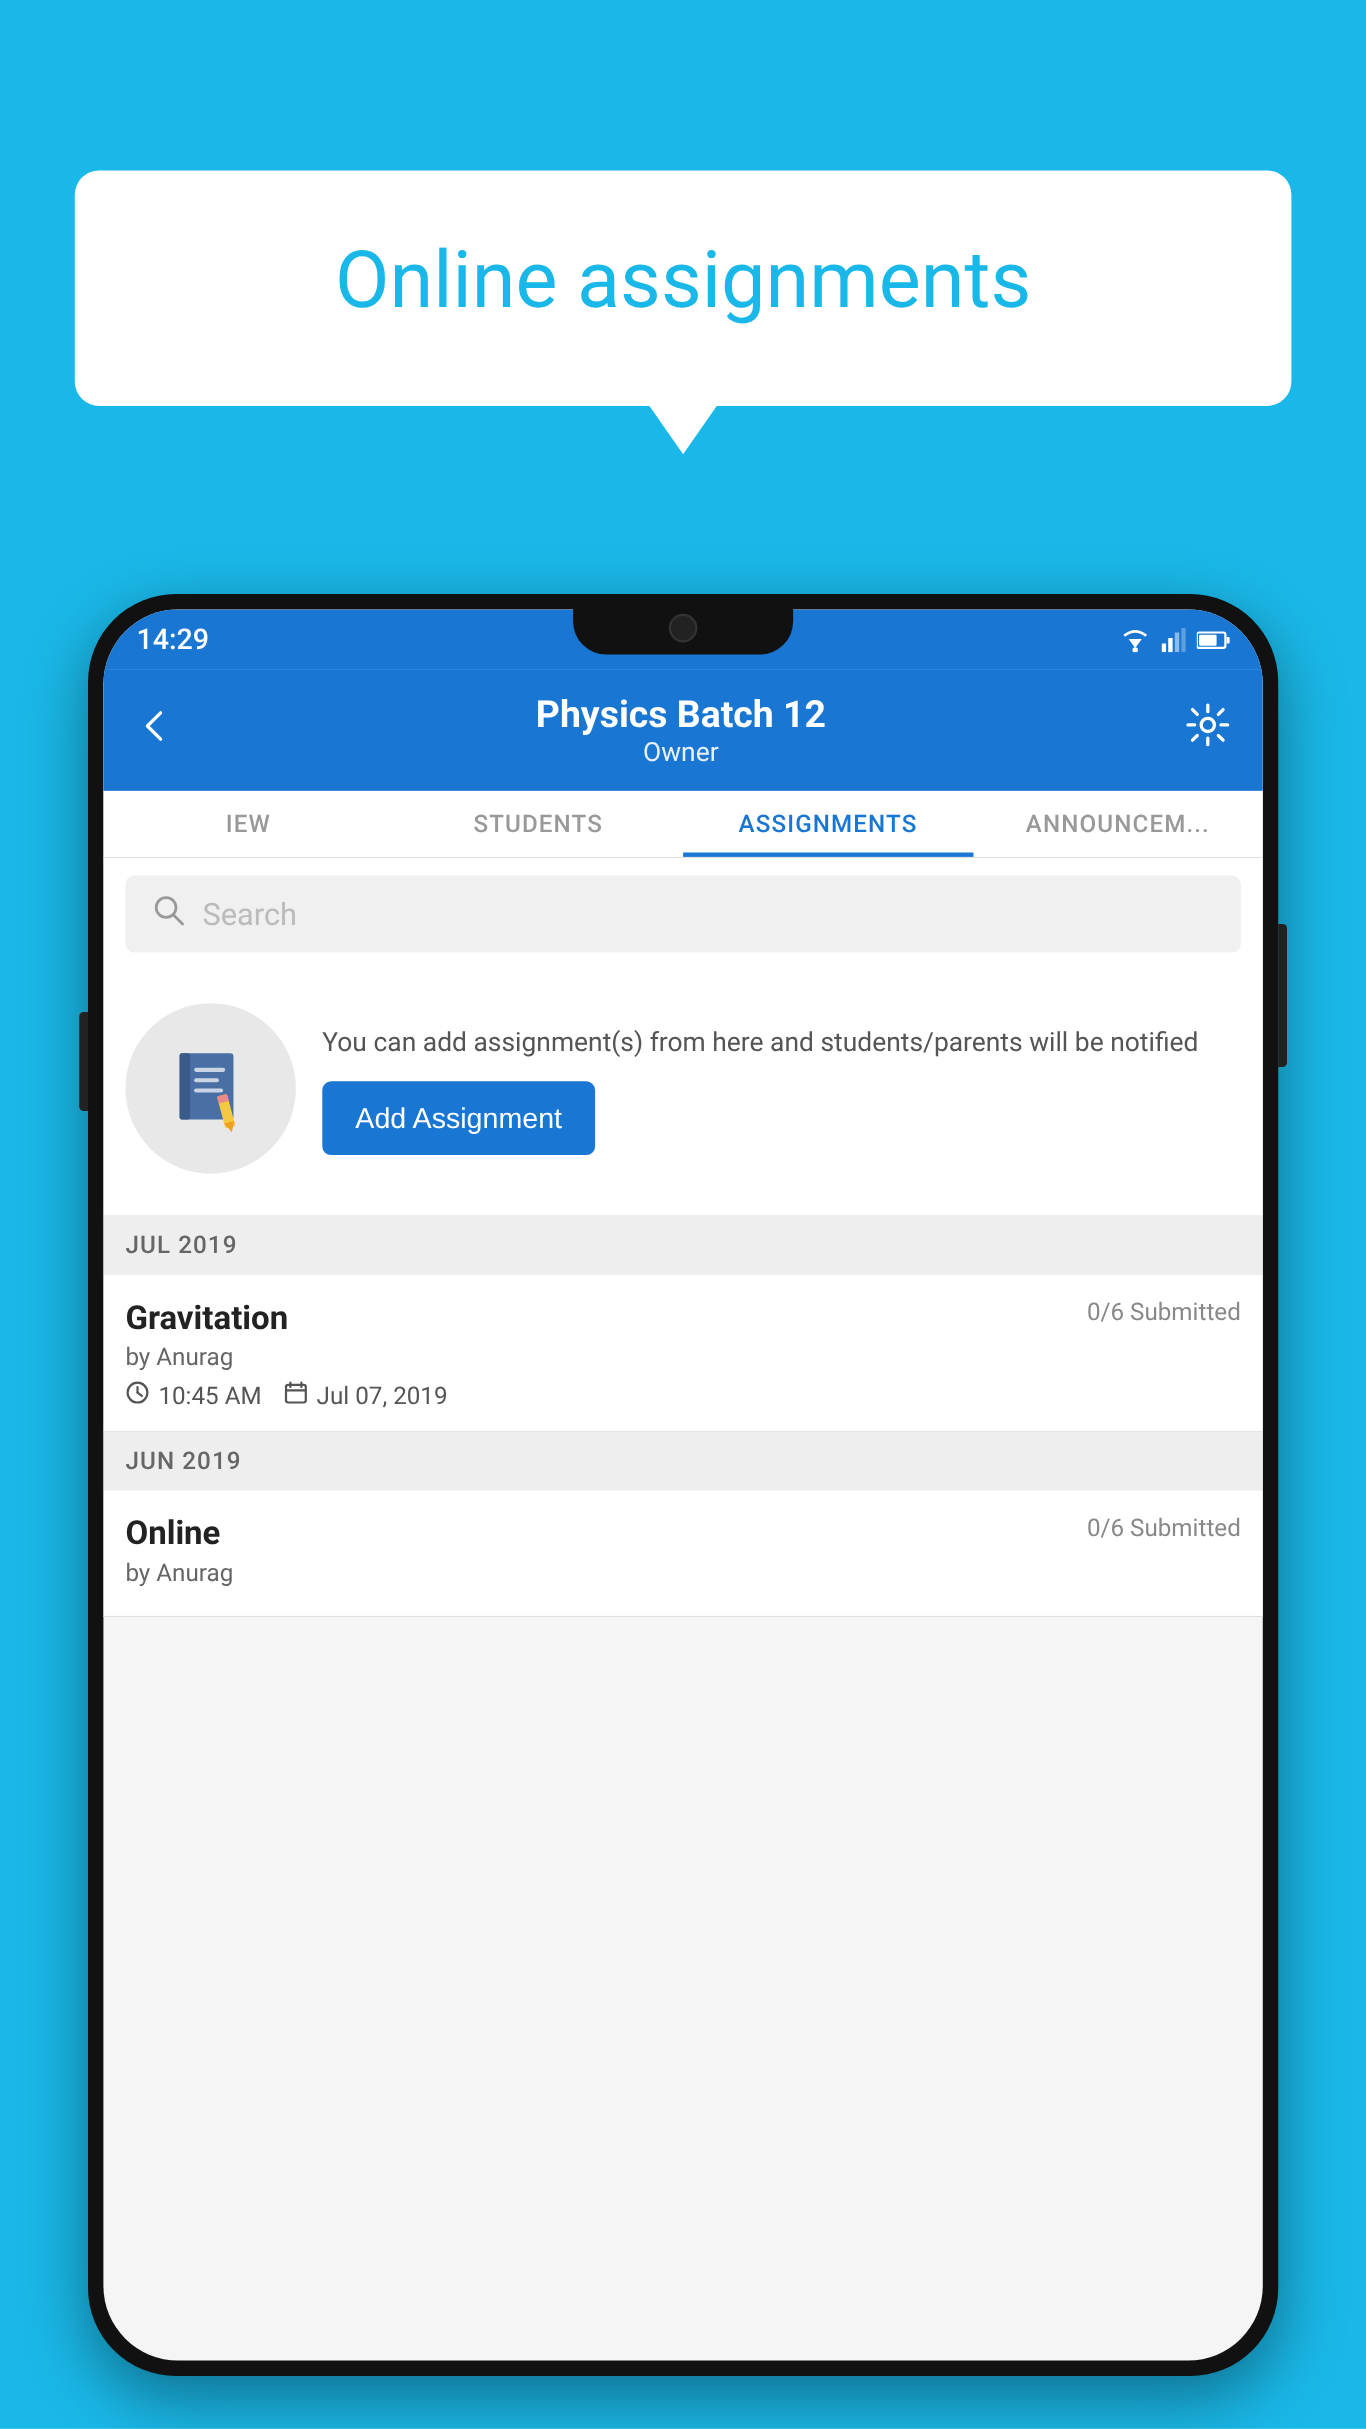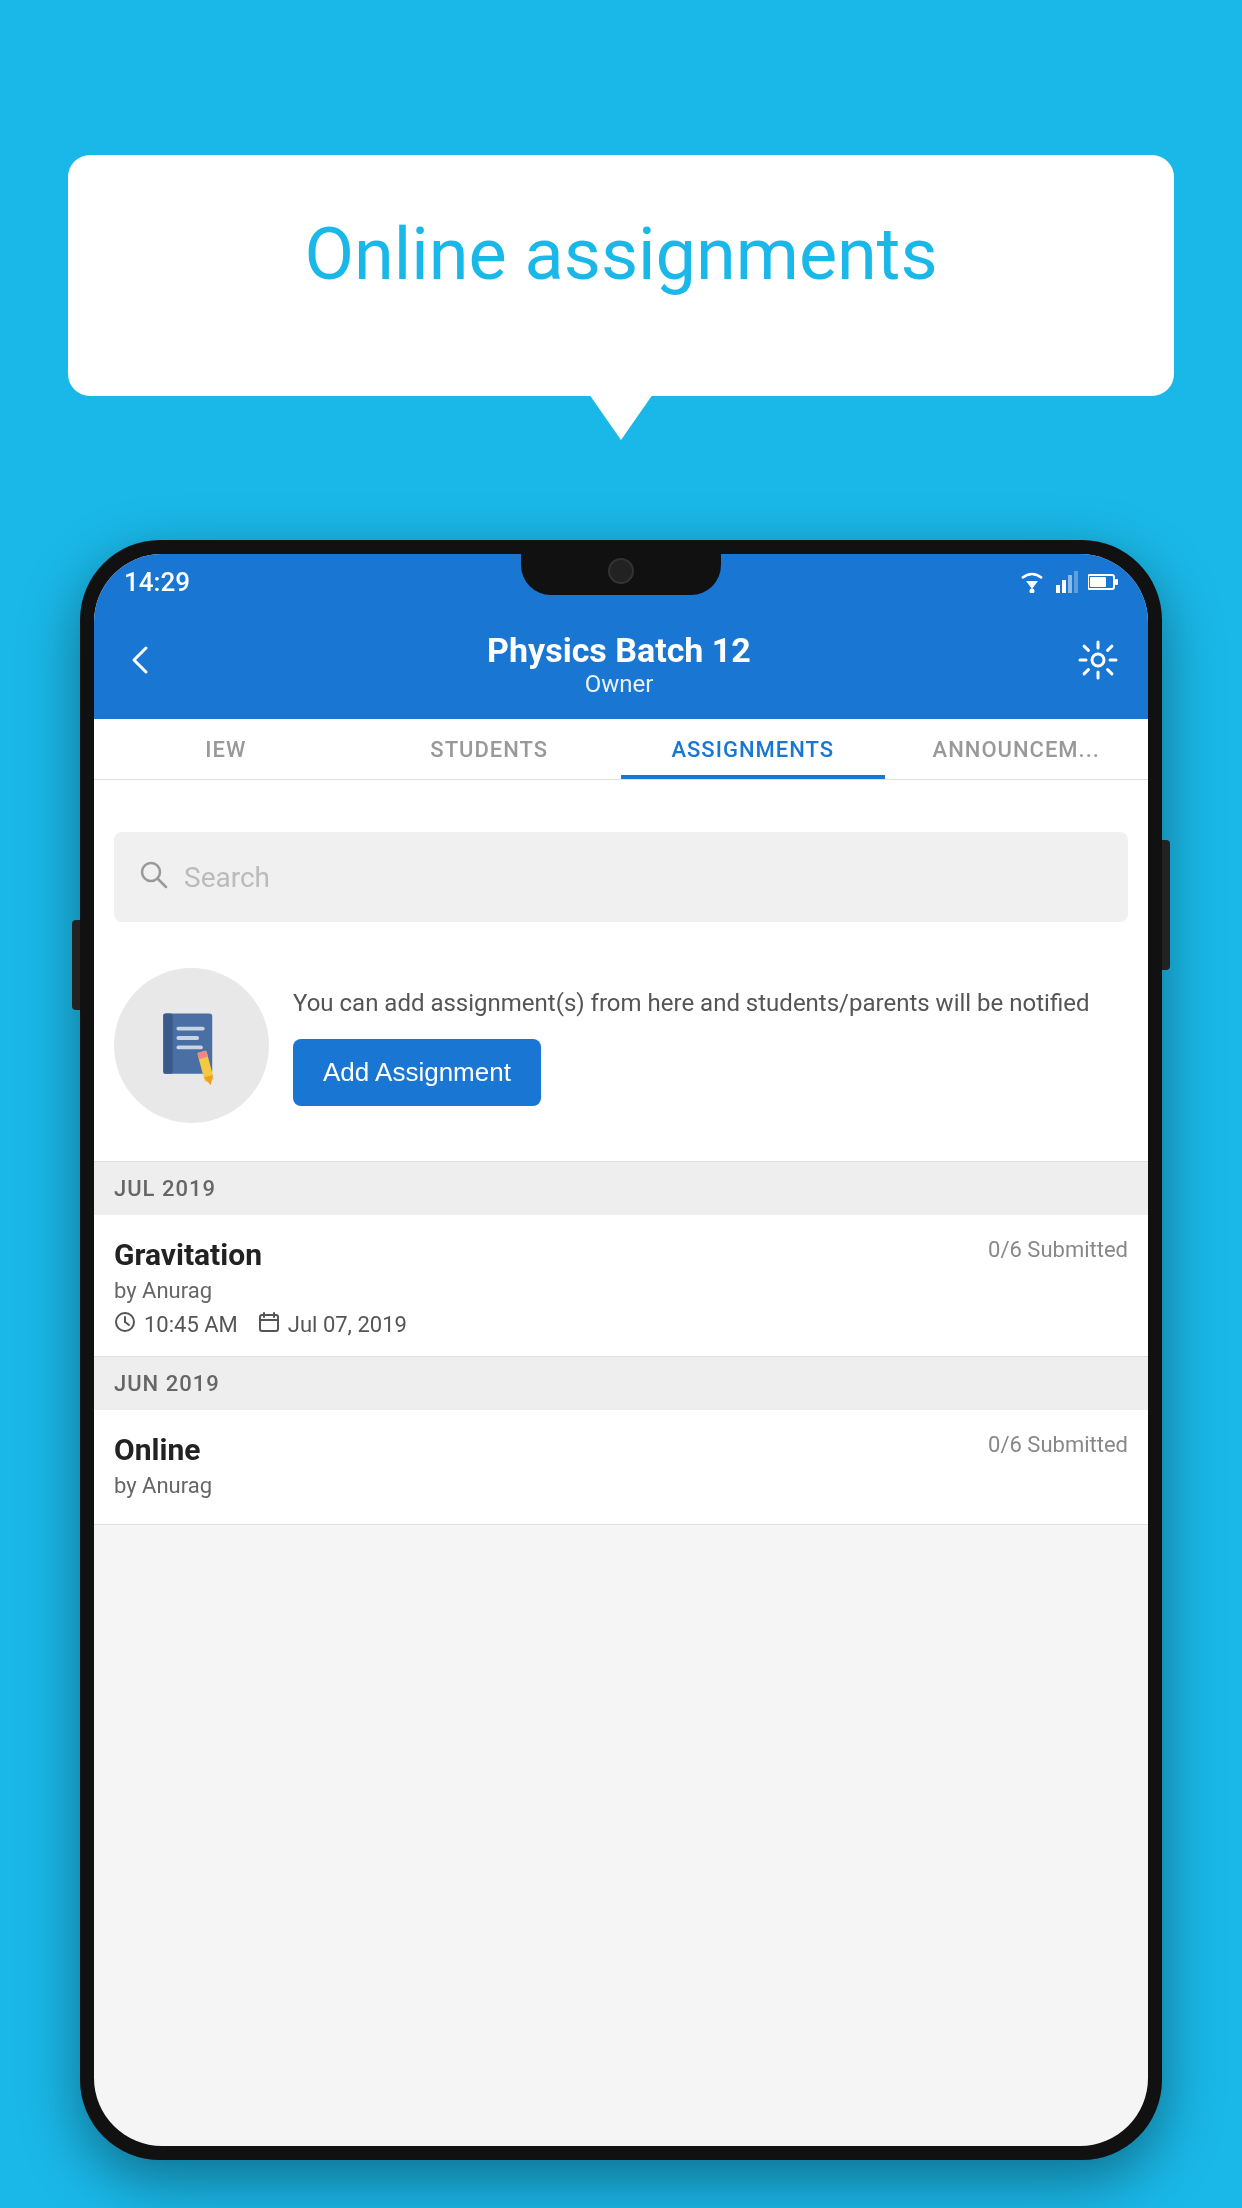--- a/index.html
+++ b/index.html
@@ -20,21 +20,21 @@
       left: 68px;
       right: 68px;
       display: flex;
       flex-direction: column;
       align-items: center;
     }
 
     .speech-bubble {
       background: white;
       border-radius: 22px;
-      padding: 60px 70px 82px;
+      padding: 60px 70px 55px;
       width: 100%;
       text-align: center;
       position: relative;
     }
 
     .speech-bubble::after {
       content: '';
       position: absolute;
       bottom: -44px;
       left: 50%;
@@ -238,26 +238,25 @@
 
     
     .search-bar-container {
       background: white;
       padding: 16px 20px;
     }
 
     .search-bar {
       background: #f0f0f0;
       border-radius: 8px;
-      height: 90px;
+      height: 70px;
       display: flex;
       align-items: center;
       padding: 0 24px;
       gap: 16px;
-      margin-top: 36px;
     }
 
     .search-icon-wrap {
       color: #999;
       font-size: 30px;
     }
 
     .search-placeholder {
       font-size: 28px;
       color: #bbb;

